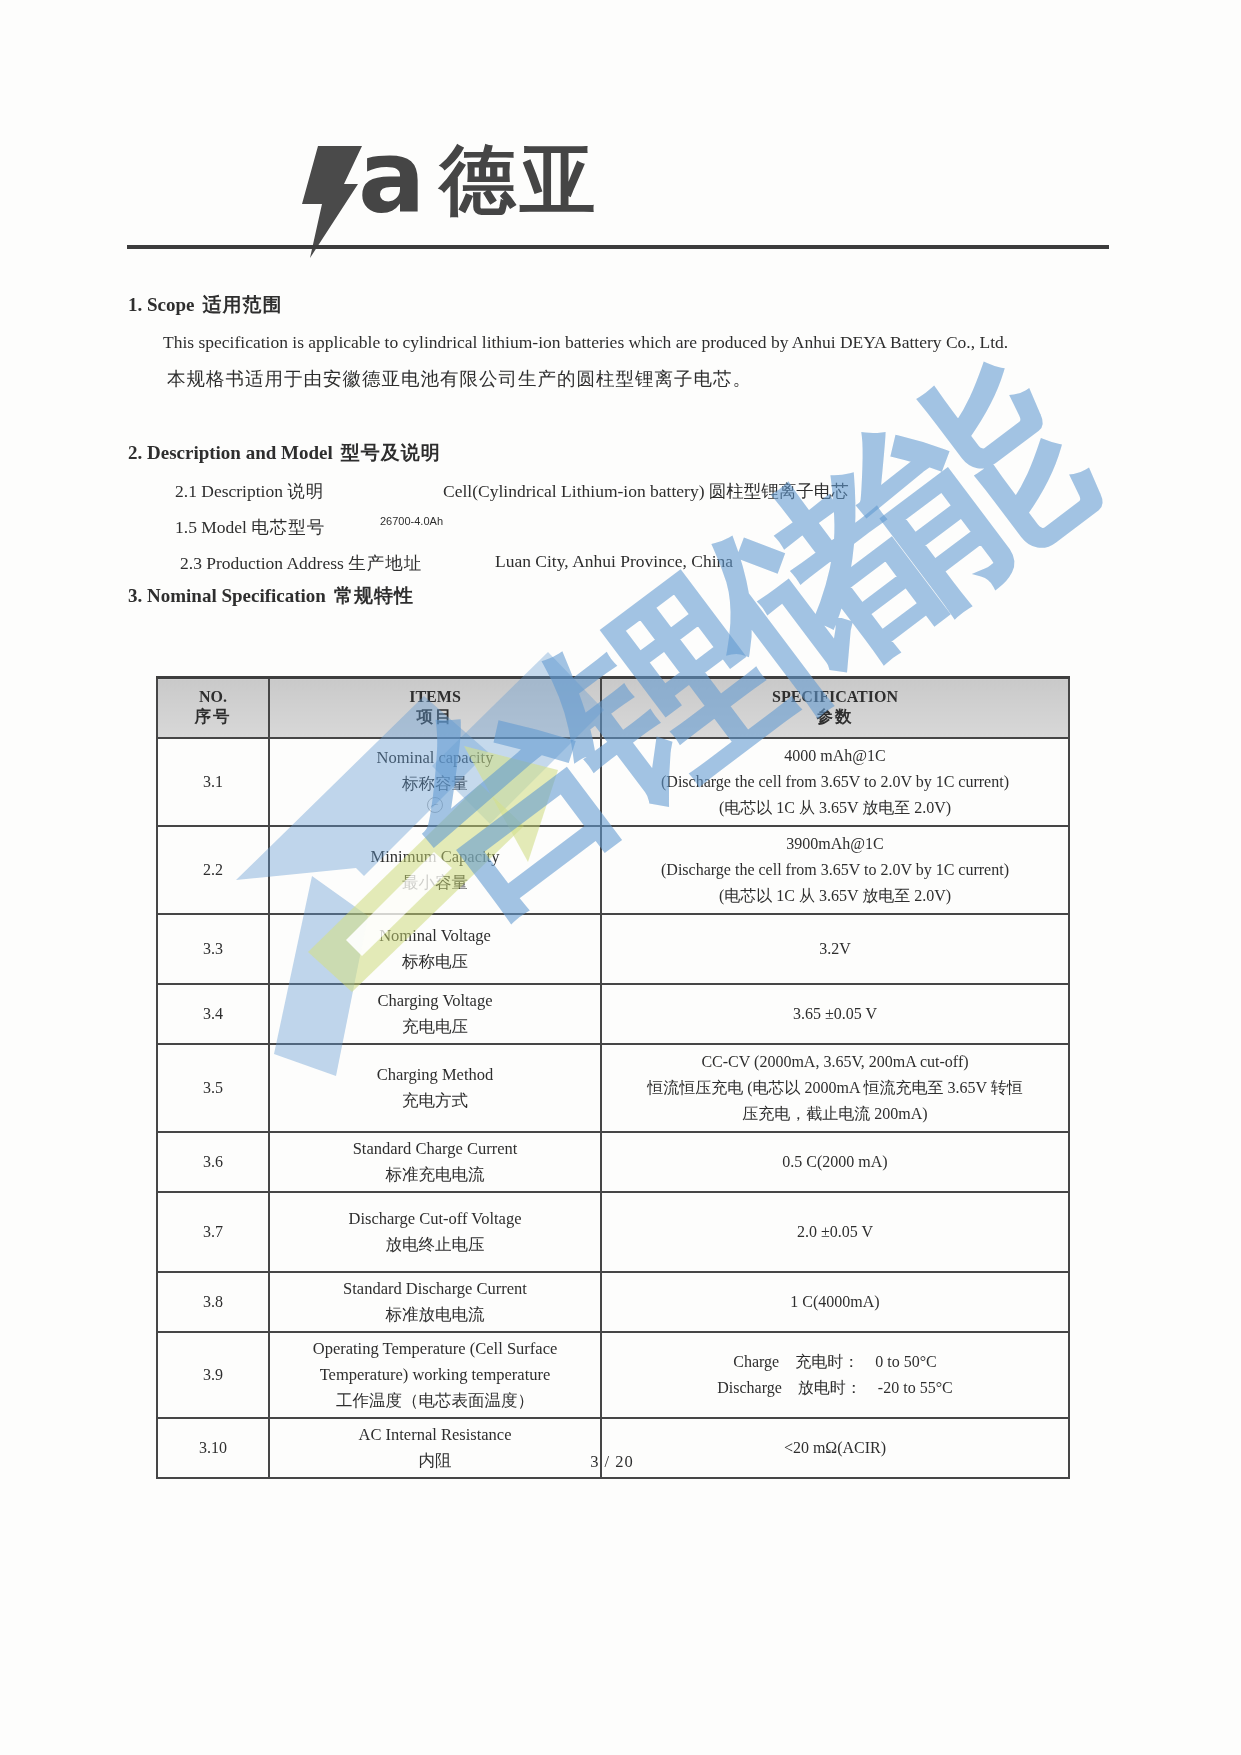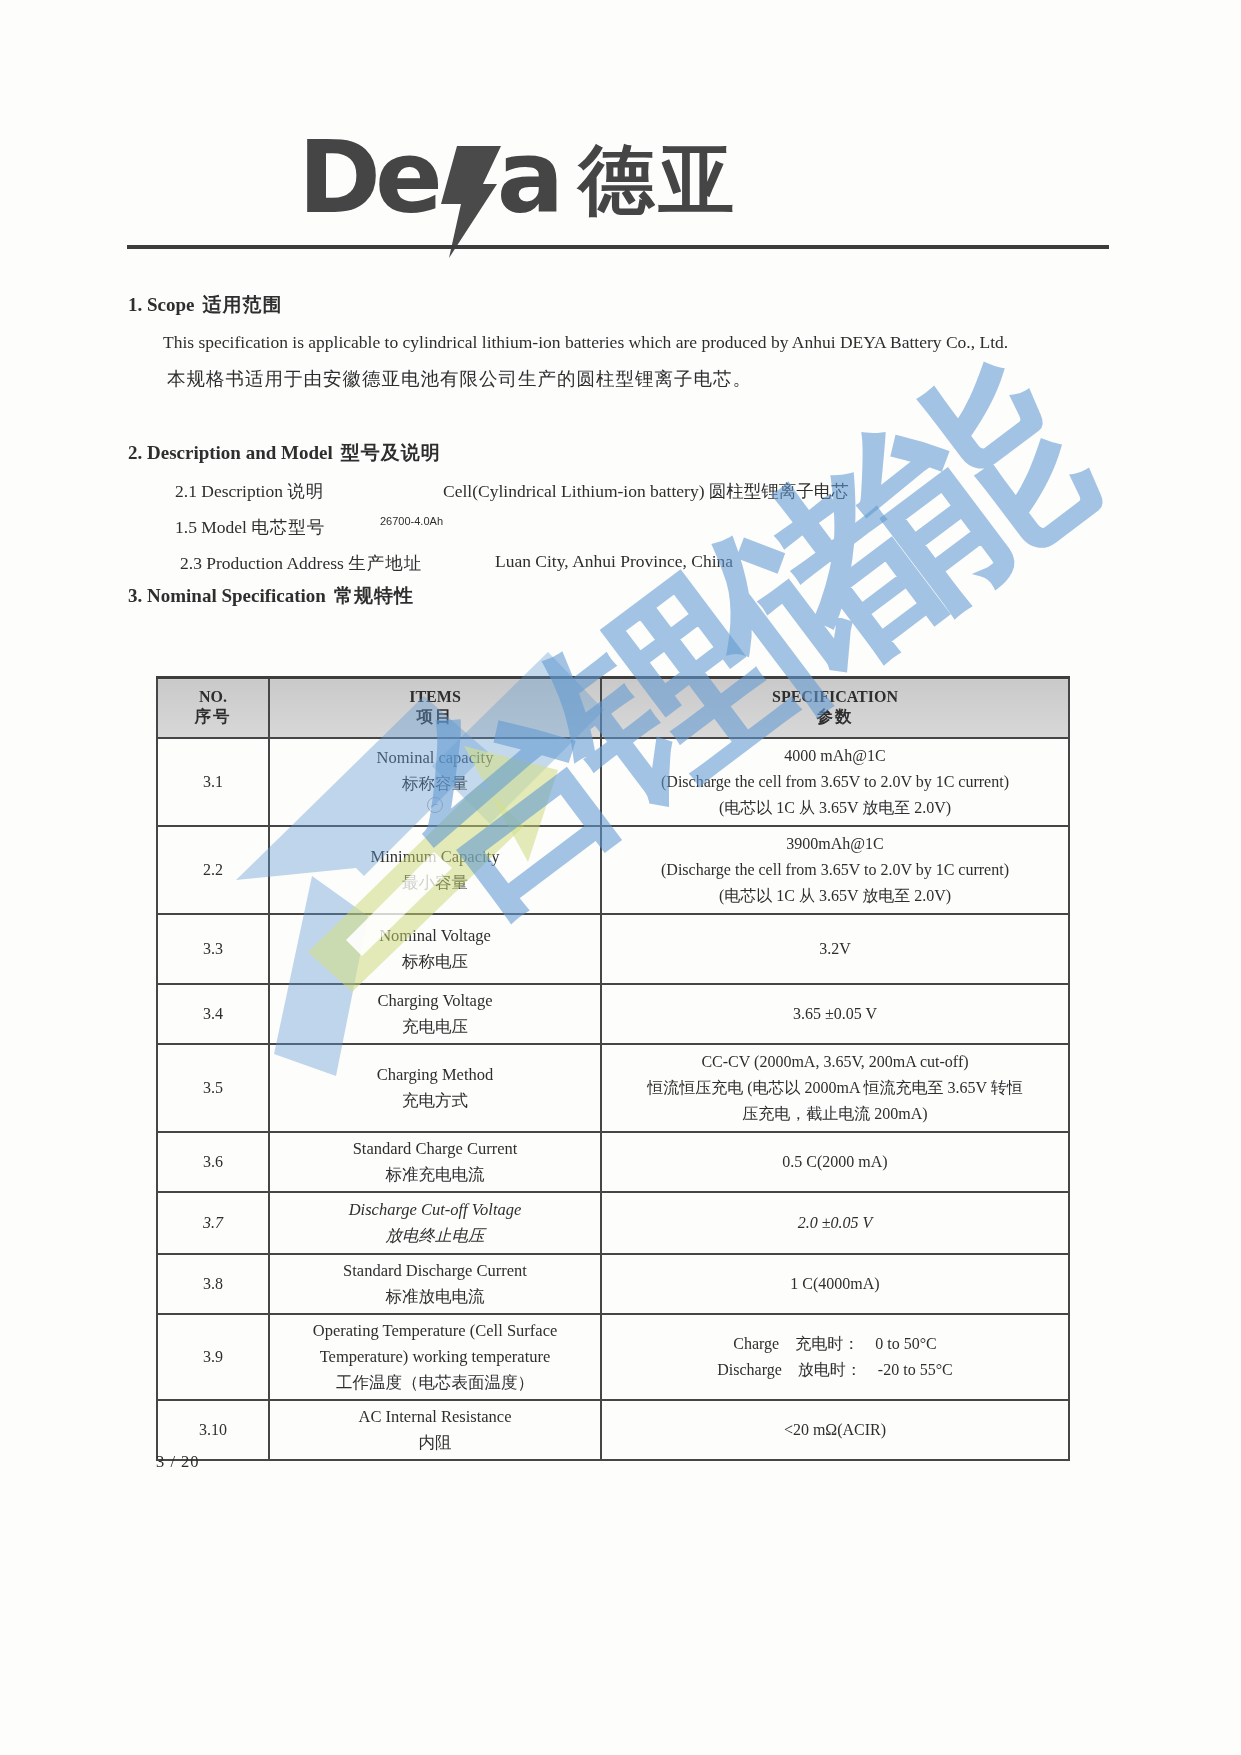--- a/index.html
+++ b/index.html
@@ -38,36 +38,35 @@
   table.spec th, table.spec td { border:2px solid #464646; text-align:center; vertical-align:middle; padding:3px 4px; }
   table.spec thead th { background:linear-gradient(#c9c9c9,#d8d8d8); font-weight:bold; height:60px; border-top:3px solid #3e3e3e; }
   table.spec thead .cn { font-weight:600; letter-spacing:2px; font-size:16.5px; }
   table.spec td div { line-height:26px; }
   td.c-items { font-size:16.5px; }
   td.c-items div:lang(zh), .cnline { letter-spacing:1px; }
   .stamp { display:inline-block; width:16px; height:16px; border:1.5px solid #9a9a9a;
     border-radius:50%; position:relative; opacity:.75; }
   .stamp::after { content:""; position:absolute; left:3px; top:6px; width:8px; height:4px;
     border-top:1.5px solid #8d8d8d; border-radius:50%; transform:rotate(-20deg); }
-  .footer { position:absolute; left:156px; top:1452px; width:912px; text-align:left;
+  .footer { position:absolute; left:156px; top:1452px; width:912px; text-align:center;
     font-size:16.5px; letter-spacing:1px; }
   
   .wm { position:absolute; left:0; top:0; width:100%; height:100%; pointer-events:none; }
   .wm-char { position:absolute; font-family:"DejaVu Sans","Liberation Sans",sans-serif;
     font-weight:700; font-size:212px; line-height:1; color:rgba(97,153,209,0.58);
     transform:rotate(-37deg); }
   .wm-logo { position:absolute; left:196px; top:618px; width:430px; height:460px; opacity:.8; }
 </style>
 </head>
 <body>
 
 <div class="page">
 
   <div class="logo">
-    <span class="latin">De</span>
     <svg class="bolt" viewBox="0 0 62 112">
       <polygon points="18,0 62,0 44,38 58,38 10,112 22,58 2,58" fill="#4a4a4a"></polygon>
     </svg>
     <span class="latin">a</span>
     <span class="cjk">德亚</span>
   </div>
   <div class="rule"></div>
 
   <div class="h-sec" style="top:292px">
     <span>1. Scope</span><span class="cn">适用范围</span>
@@ -177,21 +176,21 @@
         <tr style="height: 58px;">
           <td class="c-no">3.6</td>
           <td class="c-items">
             <div>Standard Charge Current</div>
             <div>标准充电电流</div>
           </td>
           <td class="c-spec">
             <div>0.5 C(2000 mA)</div>
           </td>
         </tr>
-        <tr style="height: 62px; font-style: italic;">
+        <tr style="height: 80px;">
           <td class="c-no">3.7</td>
           <td class="c-items">
             <div>Discharge Cut-off Voltage</div>
             <div>放电终止电压</div>
           </td>
           <td class="c-spec">
             <div>2.0 ±0.05 V</div>
           </td>
         </tr>
         <tr style="height: 58px;">

